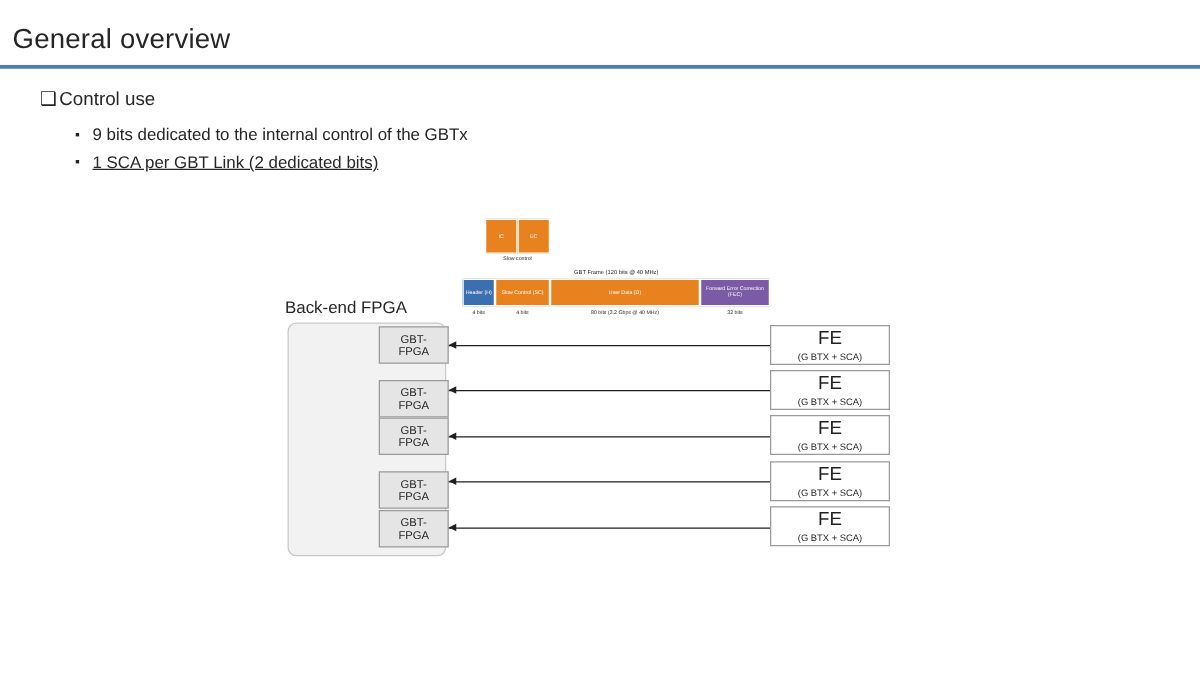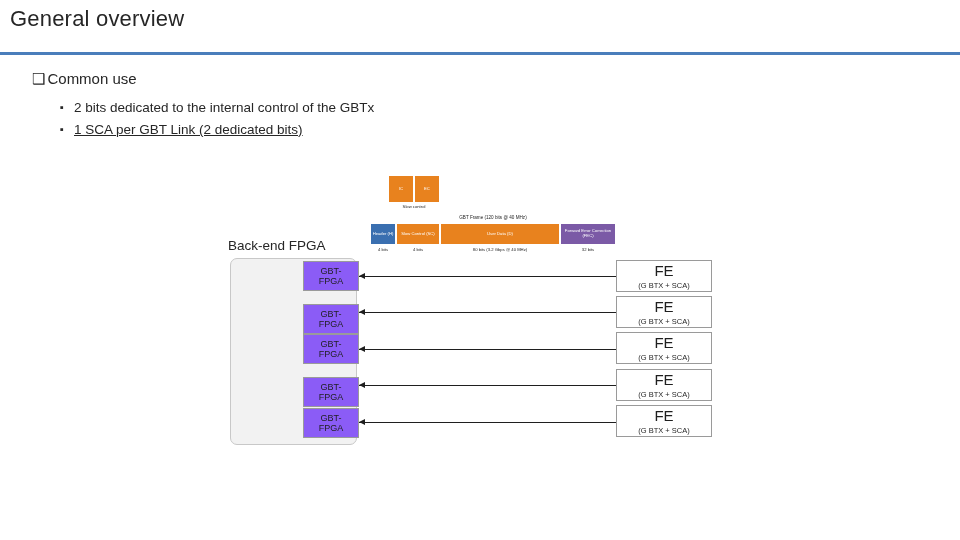--- a/index.html
+++ b/index.html
@@ -12,21 +12,21 @@
     background: #ffffff;
     font-family: "Liberation Sans", sans-serif;
     position: relative;
     overflow: hidden;
   }
 
   
   .slide-title {
     position: absolute;
     left: 10px;
-    top: 6px;
+    top: 18px;
     font-size: 22px;
     color: #262626;
     letter-spacing: 0.2px;
   }
   .title-rule {
     position: absolute;
     left: 0;
     top: 52px;
     width: 960px;
     height: 3px;
@@ -155,21 +155,21 @@
     border: 1px solid #c8c8c8;
     border-radius: 7px;
   }
 
   
   .gbt-box {
     position: absolute;
     left: 303px;
     width: 56px;
     height: 30px;
-    background: #8b5cf6;
+    background: #e5e5e5;
     border: 1px solid #9a9a9a;
     box-sizing: border-box;
     display: flex;
     align-items: center;
     justify-content: center;
     text-align: center;
     font-size: 9px;
     line-height: 1.15;
     color: #1f1f1f;
     white-space: pre-line;
@@ -208,24 +208,24 @@
     border-right: 6px solid #1f1f1f;
   }
 </style>
 </head>
 <body>
 
 <div class="slide-title">General overview</div>
 <div class="title-rule"></div>
 
 <div class="bullet-l1" style="top:70px;">
-  <span class="box-glyph">❑</span><span>Common use</span>
+  <span class="box-glyph">❑</span><span>Control use</span>
 </div>
 <div class="bullet-l2" style="top:100px;">
-  <span class="sq-glyph">▪</span><span>2 bits dedicated to the internal control of the GBTx</span>
+  <span class="sq-glyph">▪</span><span>9 bits dedicated to the internal control of the GBTx</span>
 </div>
 <div class="bullet-l2" style="top:122px;text-decoration:underline;">
   <span class="sq-glyph">▪</span><span>1 SCA per GBT Link (2 dedicated bits)</span>
 </div>
 
 <div class="frame-diagram">
   <div class="fd-cell fd-top-ic">IC</div>
   <div class="fd-cell fd-top-ec">EC</div>
   <div class="fd-caption-small">Slow control</div>
 

